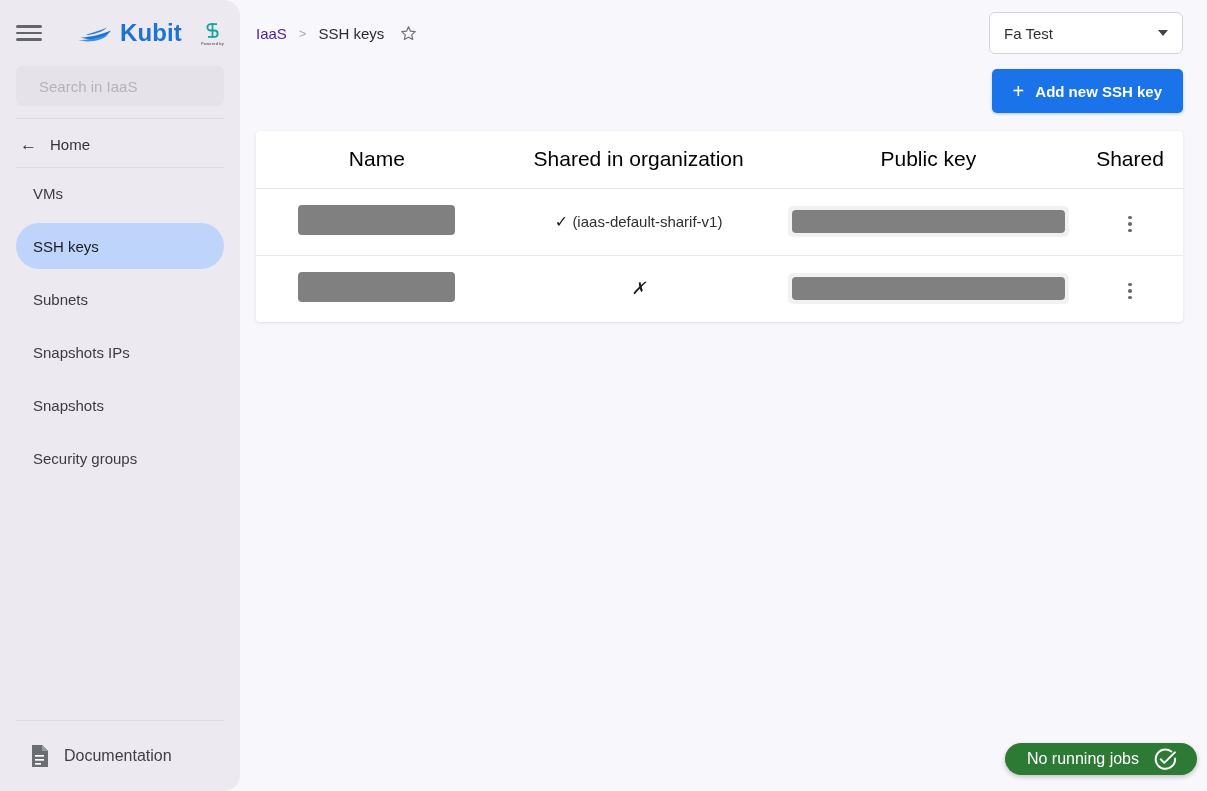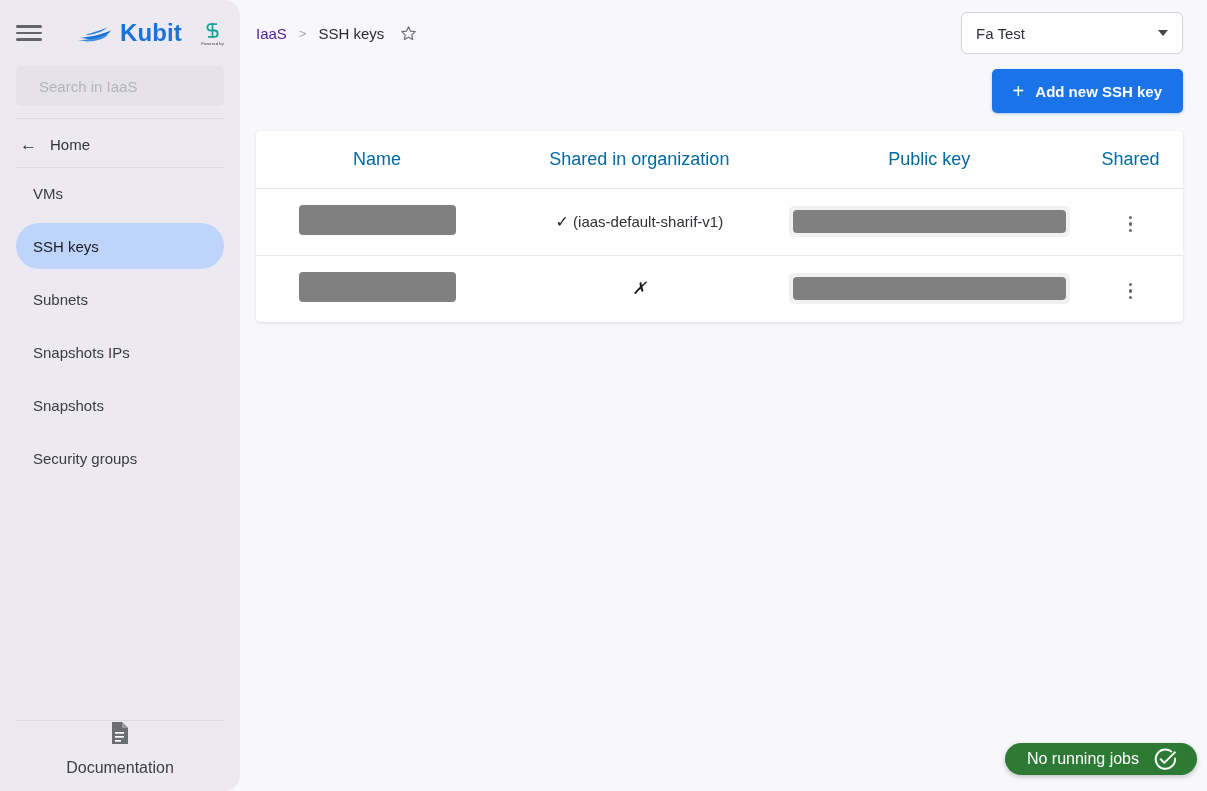--- a/index.html
+++ b/index.html
@@ -62,35 +62,35 @@
     height: 46px; display: flex; align-items: center; padding: 0 17px;
     font-size: 15px; color: #3b3b42; border-radius: 23px; cursor: pointer;
     margin-bottom: 7px;
   }
   .nav-item.active { background: #bed4fb; color: #1b1b22; }
 
   .side-spacer { flex: 1; }
   .doc-divider { height: 1px; background: #dcdae2; margin: 0 16px; }
   .doc-row {
     height: 70px; display: flex; align-items: center; gap: 14px;
-    padding: 0 30px; cursor: pointer; font-size: 16px; color: #3e3e45; flex-direction: column;
+    padding: 0 30px; cursor: pointer; font-size: 16px; color: #3e3e45;
   }
 
   
   #main { position: absolute; left: 240px; top: 0; width: 967px; height: 791px; }
 
   .topbar { height: 66px; display: flex; align-items: center; padding: 0 24px 0 16px; }
   .crumbs { display: flex; align-items: center; gap: 12px; font-size: 15px; }
   .crumb { color: #4c1d95; cursor: pointer; }
   .crumb-sep { color: #a9a9b2; font-size: 13px; }
   .crumb-current { color: #2a2a31; }
   .star-icon { margin-left: 4px; cursor: pointer; line-height: 0; }
 
   .org-select {
-    margin-left: auto; width: 222px; height: 42px;
+    margin-left: auto; width: 194px; height: 42px;
     border: 1px solid #d3d2da; border-radius: 6px; background: #fff;
     display: flex; align-items: center; padding: 0 14px; cursor: pointer;
     font-size: 15px; color: #303037;
   }
   .caret {
     margin-left: auto;
     width: 0; height: 0; border-left: 5.5px solid transparent;
     border-right: 5.5px solid transparent; border-top: 6.5px solid #44444b;
   }
 
@@ -104,21 +104,21 @@
   }
   .btn-plus { font-size: 20px; font-weight: normal; line-height: 1; }
 
   .card {
     margin: 18px 24px 0 16px; background: #fff; border-radius: 4px;
     box-shadow: 0 1px 3px rgba(60,64,67,.14);
     overflow: hidden;
   }
   table { width: 100%; border-collapse: collapse; }
   thead th {
-    font-size: 18px; font-weight: normal; color: #0369a1;
+    font-size: 21px; font-weight: normal; color: #000000;
     height: 57px; vertical-align: middle; border-bottom: 1px solid #e6e6ea;
   }
   tbody td { height: 67px; vertical-align: middle; border-bottom: 1px solid #e9e9ed; }
   tbody tr:last-child td { border-bottom: 0; }
 
   .col-name   { width: 255px; text-align: center; }
   .col-shared { width: 300px; text-align: center; }
   .col-public { width: 300px; text-align: center; }
   .col-actions{ width: 112px; text-align: center; }
 

